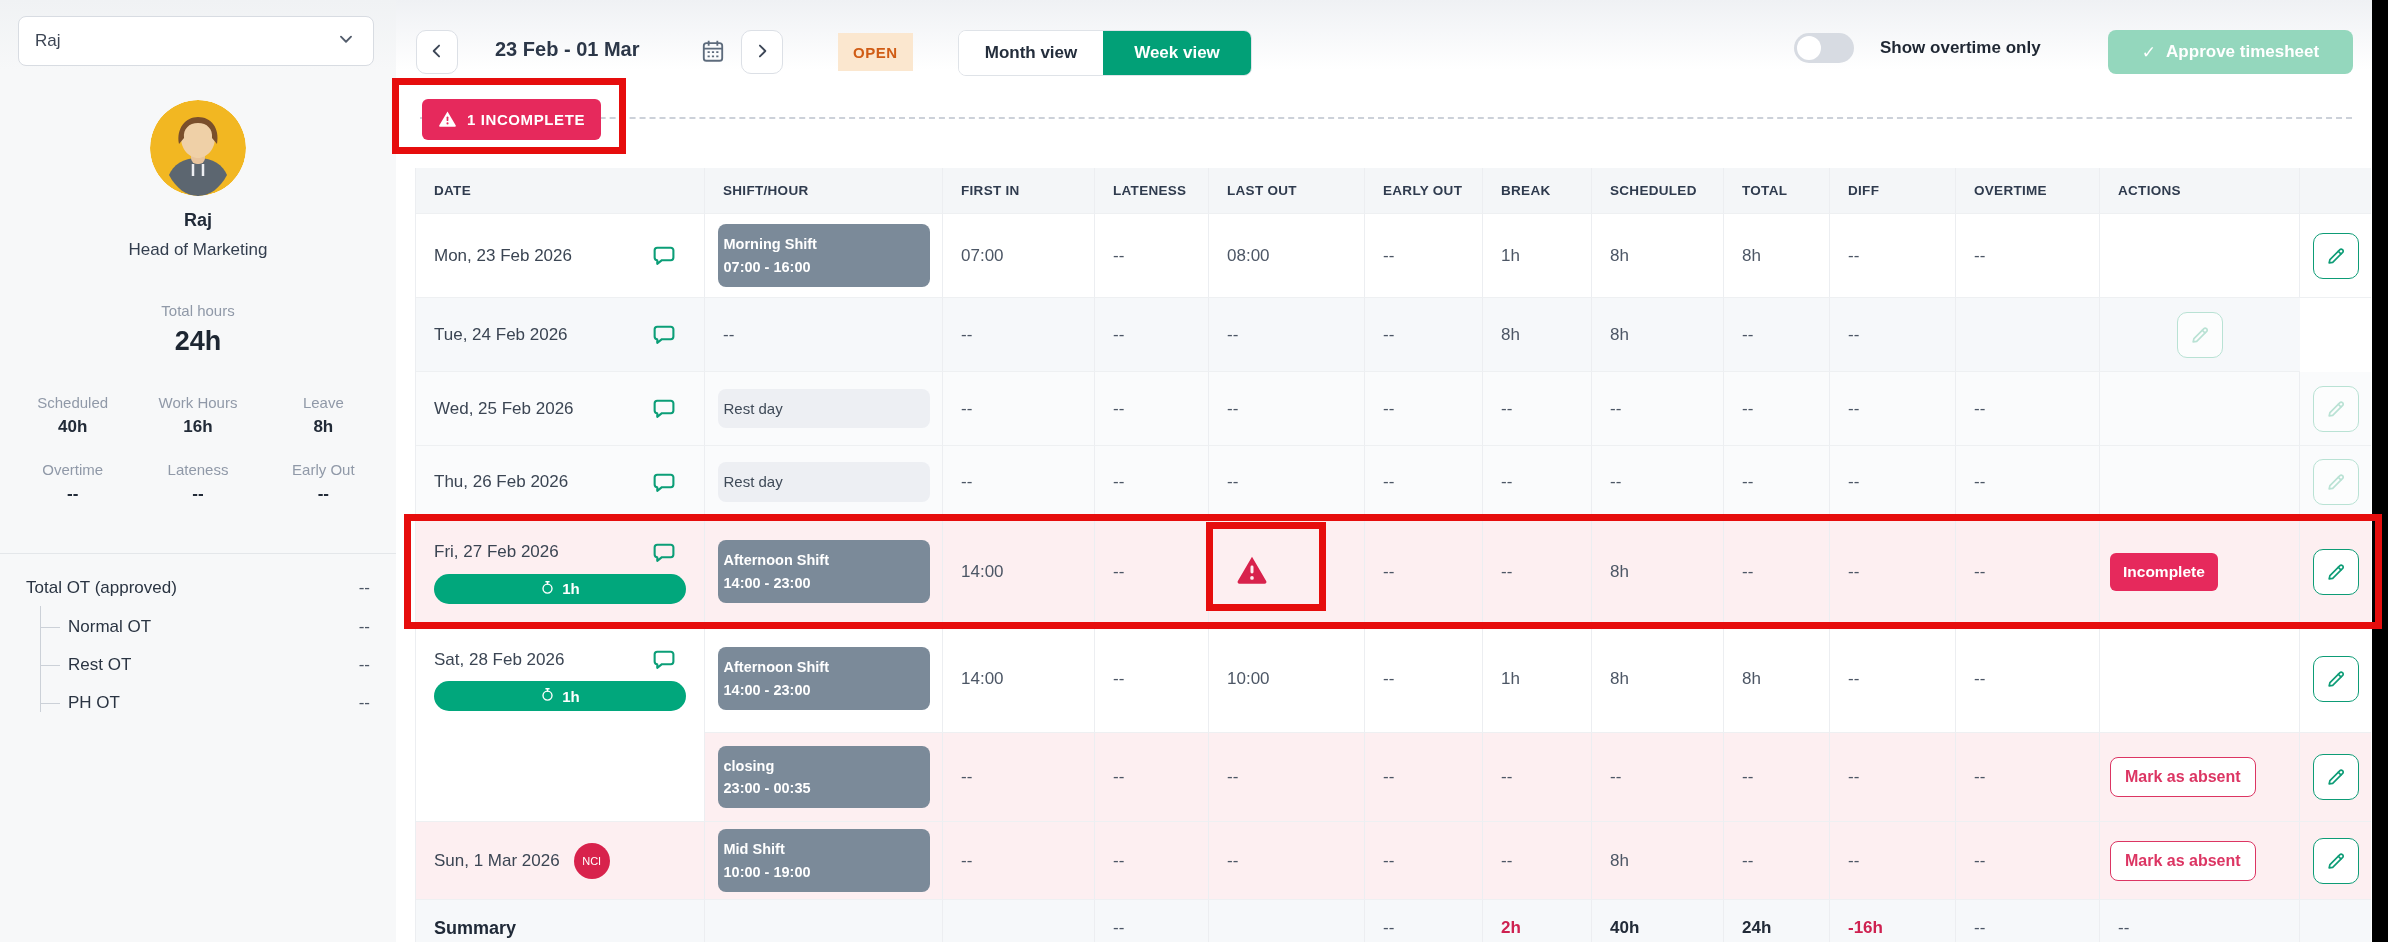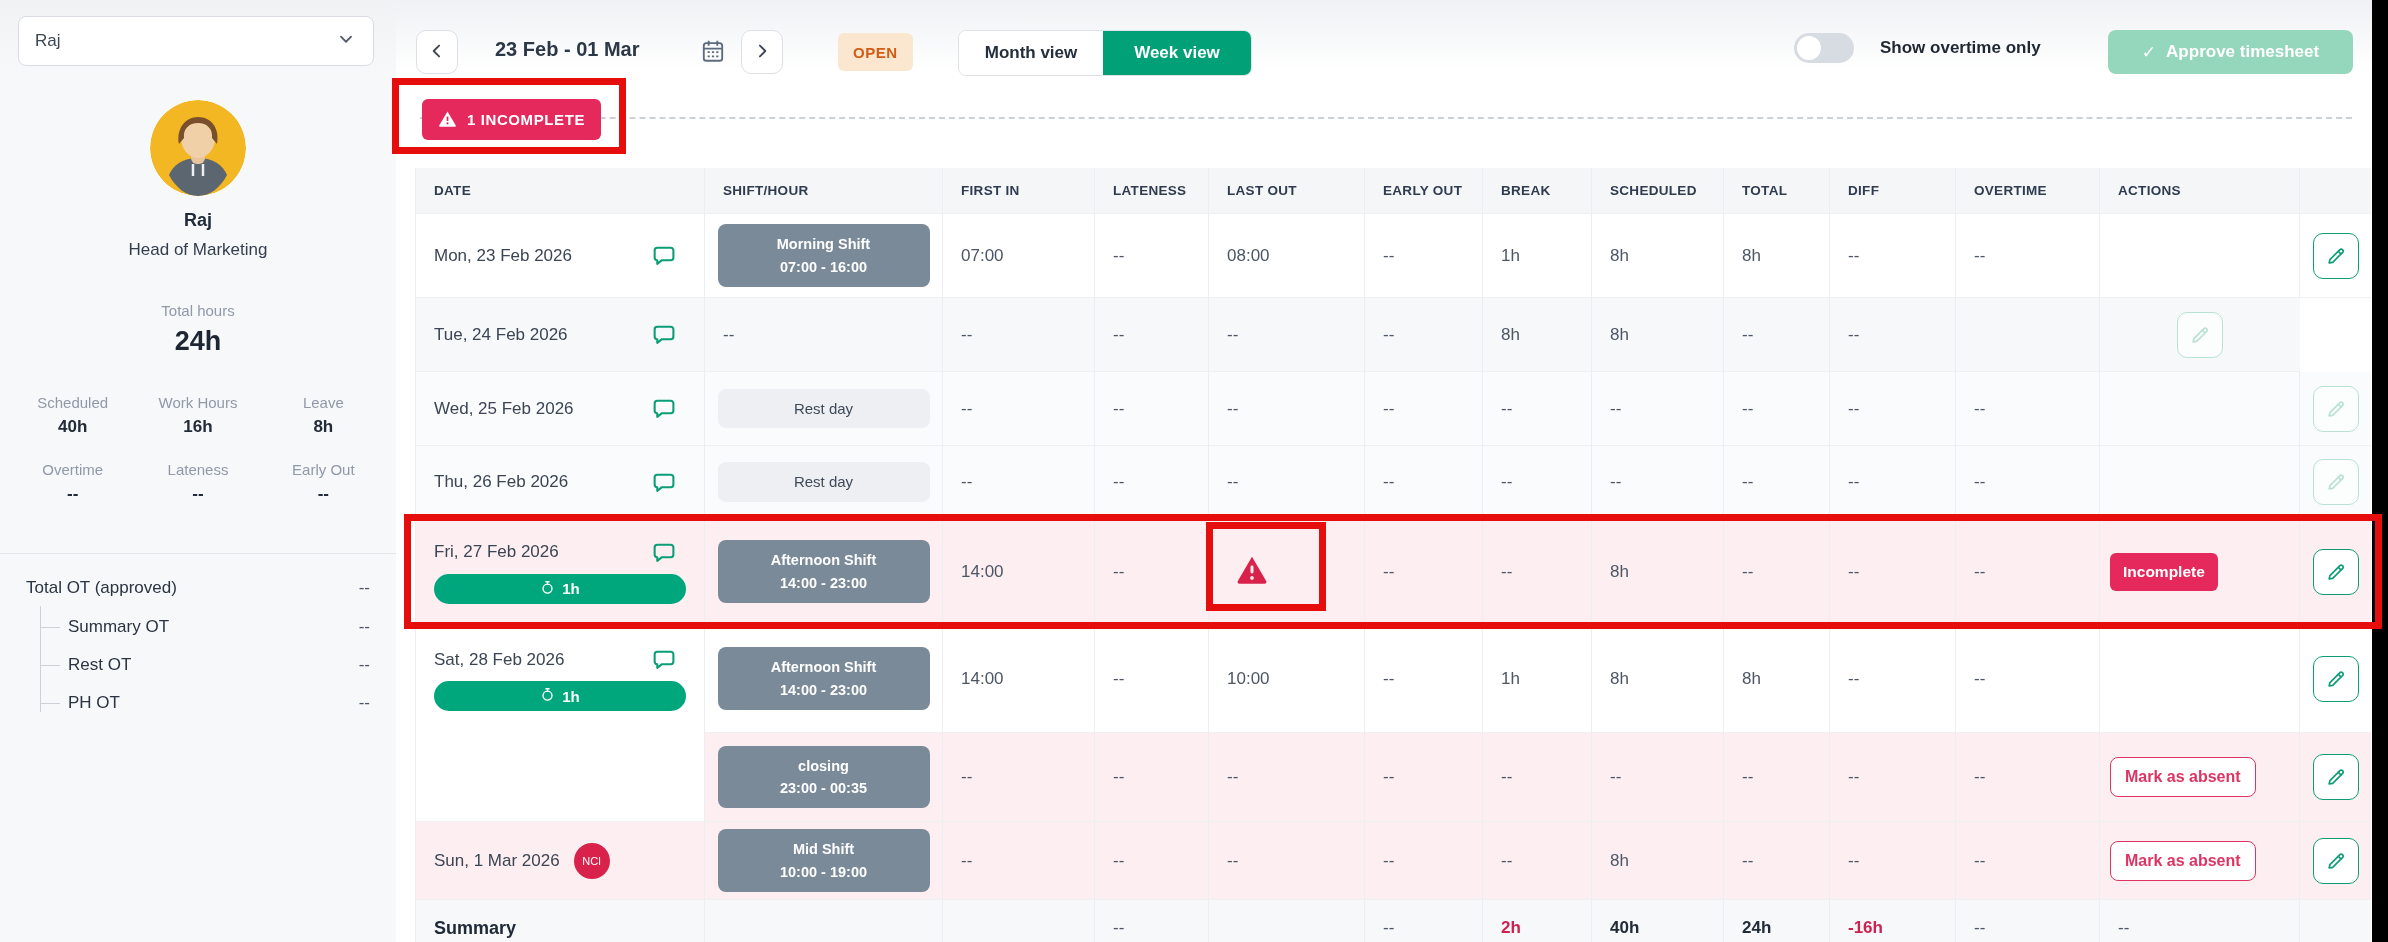--- a/index.html
+++ b/index.html
@@ -35,21 +35,21 @@
 
   
   #main { position:absolute; left:396px; top:0; width:1976px; height:942px;
     background:linear-gradient(#eff1f4,#ffffff 70px); }
 
   .icon-btn { position:absolute; width:42px; height:44px; top:30px; background:#fff; border:1px solid #dce0e6;
     border-radius:10px; display:flex; align-items:center; justify-content:center; cursor:pointer; }
   .date-range { position:absolute; left:99px; top:38px; font-size:20px; font-weight:bold; color:#2c3748; }
   .cal-icon { position:absolute; left:304px; top:38px; cursor:pointer; }
   .open-badge { position:absolute; left:442px; top:33px; height:38px; padding:0 15px; background:#fbe7cf;
-    color:#d05c15; font-size:15px; font-weight:bold; letter-spacing:.5px; border-radius:6px;
+    color:#d05c15; font-size:15px; font-weight:bold; letter-spacing:.5px; border-radius:0;
     display:flex; align-items:center; }
   .view-toggle { position:absolute; left:562px; top:30px; height:46px; display:flex; border:1px solid #dfe3e8;
     border-radius:8px; overflow:hidden; background:#fff; }
   .vt-btn { display:flex; align-items:center; justify-content:center; font-size:17px; font-weight:bold; cursor:pointer; }
   .vt-month { width:144px; color:#242e3c; background:#fff; }
   .vt-week { width:148px; color:#fff; background:#02a077; }
   .switch { position:absolute; left:1398px; top:33px; width:60px; height:30px; background:#d7dbe2; border-radius:15px; cursor:pointer; }
   .switch .knob { position:absolute; left:3px; top:3px; width:24px; height:24px; background:#fff; border-radius:50%; }
   .switch-label { position:absolute; left:1484px; top:38px; font-size:17px; font-weight:bold; color:#1f2733; }
   .approve-btn { position:absolute; left:1712px; top:30px; width:245px; height:44px; background:#94d7bd; color:#fff;
@@ -69,21 +69,21 @@
   .c:last-child { border-right:none; }
   .thead .c { height:46px; background:#f4f6f8; font-size:13.5px; font-weight:bold; color:#2f3b4e; letter-spacing:.3px; }
   .c.shift { justify-content:center; padding-left:0; }
   .c.editc { justify-content:center; padding-left:0; }
   .datec { flex-direction:column; align-items:stretch; justify-content:center; gap:9px; padding-right:14px; }
   .dline { display:flex; align-items:center; }
   .dline .dtxt { font-size:17px; color:#3b4553; }
   .dline .cmt { margin-left:auto; margin-right:14px; cursor:pointer; display:flex; }
   .otpill { height:30px; width:252px; border-radius:15px; background:#01a77c; color:#fff; font-size:15px;
     font-weight:bold; display:flex; align-items:center; justify-content:center; gap:7px; }
-  .shift-badge { width:212px; border-radius:8px; background:#7b8a99; color:#fff; text-align:center;
+  .shift-badge { width:212px; border-radius:8px; background:#7b8a99; color:#fff; text-align:left;
     padding:9px 6px; font-size:14.5px; font-weight:bold; line-height:1.55; }
   .shift-badge.light { background:#edeff3; color:#3f4a58; font-weight:normal; font-size:15px; padding:8px 6px; }
   .pinkrow .c { background:#fdeff1; }
   .pinkrow .c.whitec { background:#fff; }
   .grayrow1 .c { background:#f6f8fa; }
   .grayrow2 .c { background:#fafbfc; }
   .sumrow .c { background:#f6f8fa; border-bottom:none; }
   .sum-label { font-size:18px; font-weight:bold; color:#202a38; }
   .redtxt { color:#ce2150; font-weight:bold; }
   .nci { width:36px; height:36px; border-radius:50%; background:#d8224c; color:#fff; font-size:11px; font-weight:normal;
@@ -167,21 +167,21 @@
 
   <div class="side-divider"></div>
 
   <div class="ot-box">
     <div class="ot-total">
       <span>Total OT (approved)</span>
       <span class="ov">--</span>
     </div>
     <div class="ot-tree">
       <div class="ot-item">
-        <span>Summary OT</span>
+        <span>Normal OT</span>
         <span class="ov">--</span>
       </div>
       <div class="ot-item">
         <span>Rest OT</span>
         <span class="ov">--</span>
       </div>
       <div class="ot-item">
         <span>PH OT</span>
         <span class="ov">--</span>
       </div>

